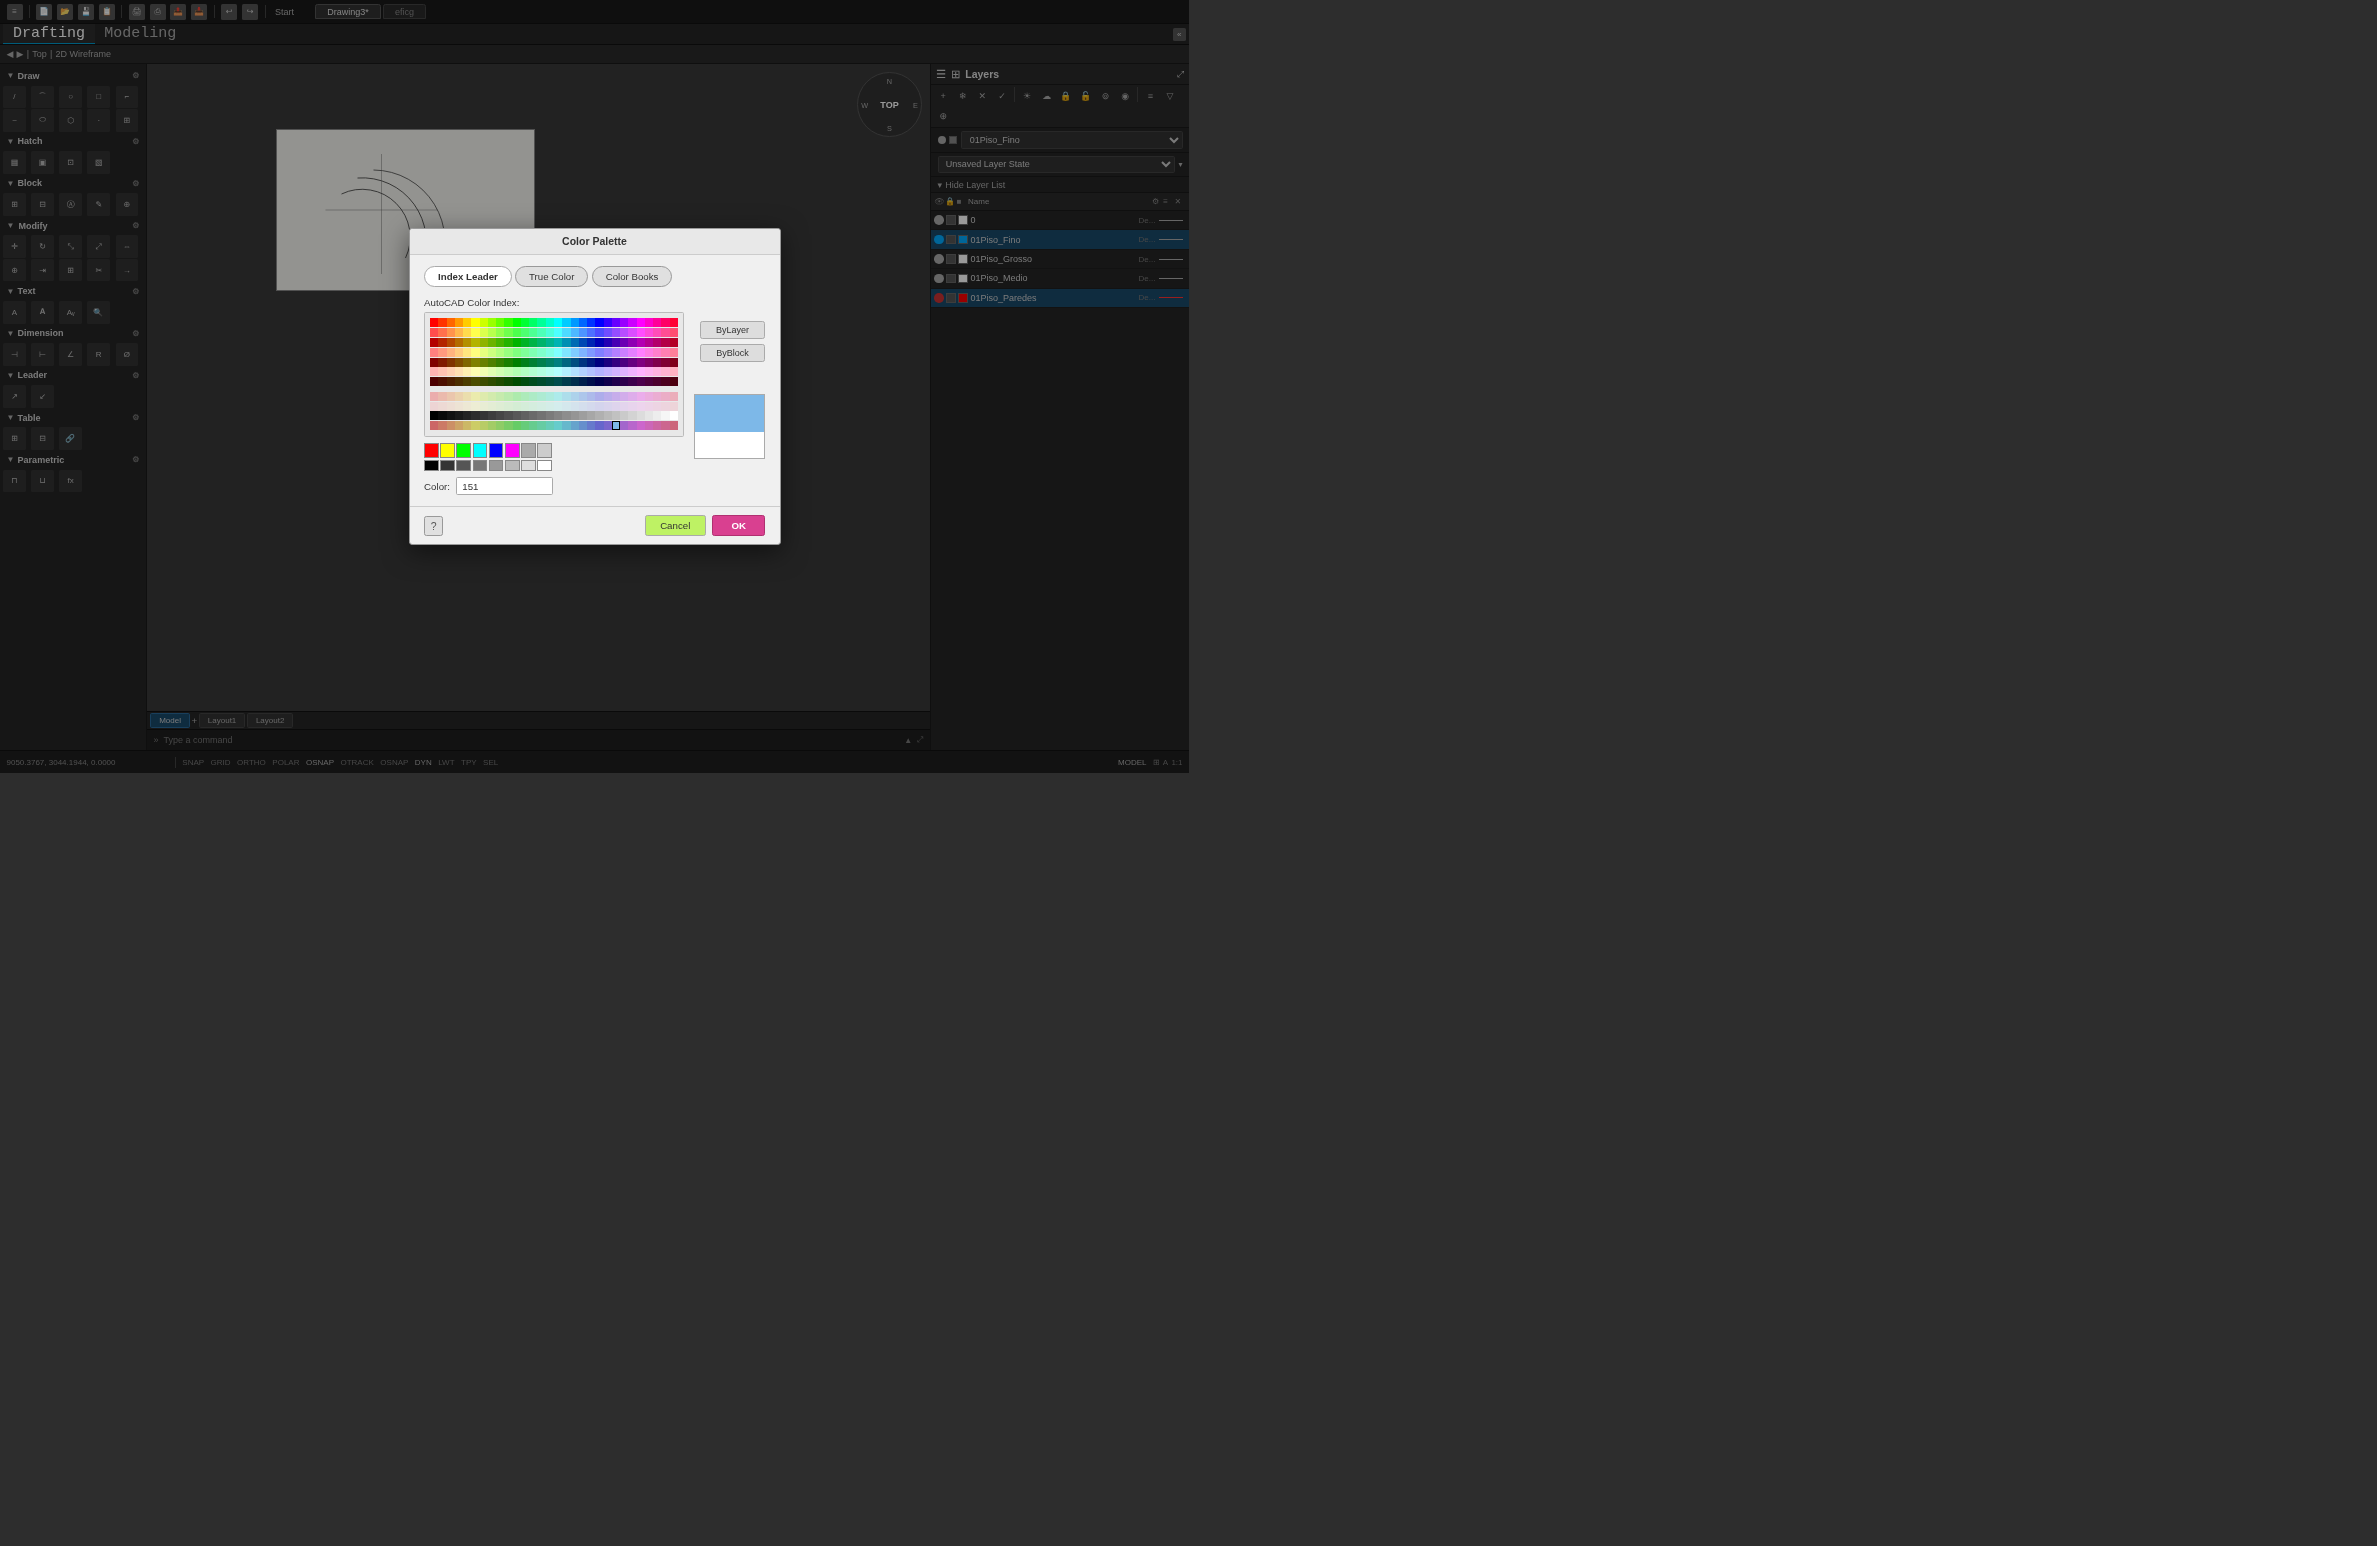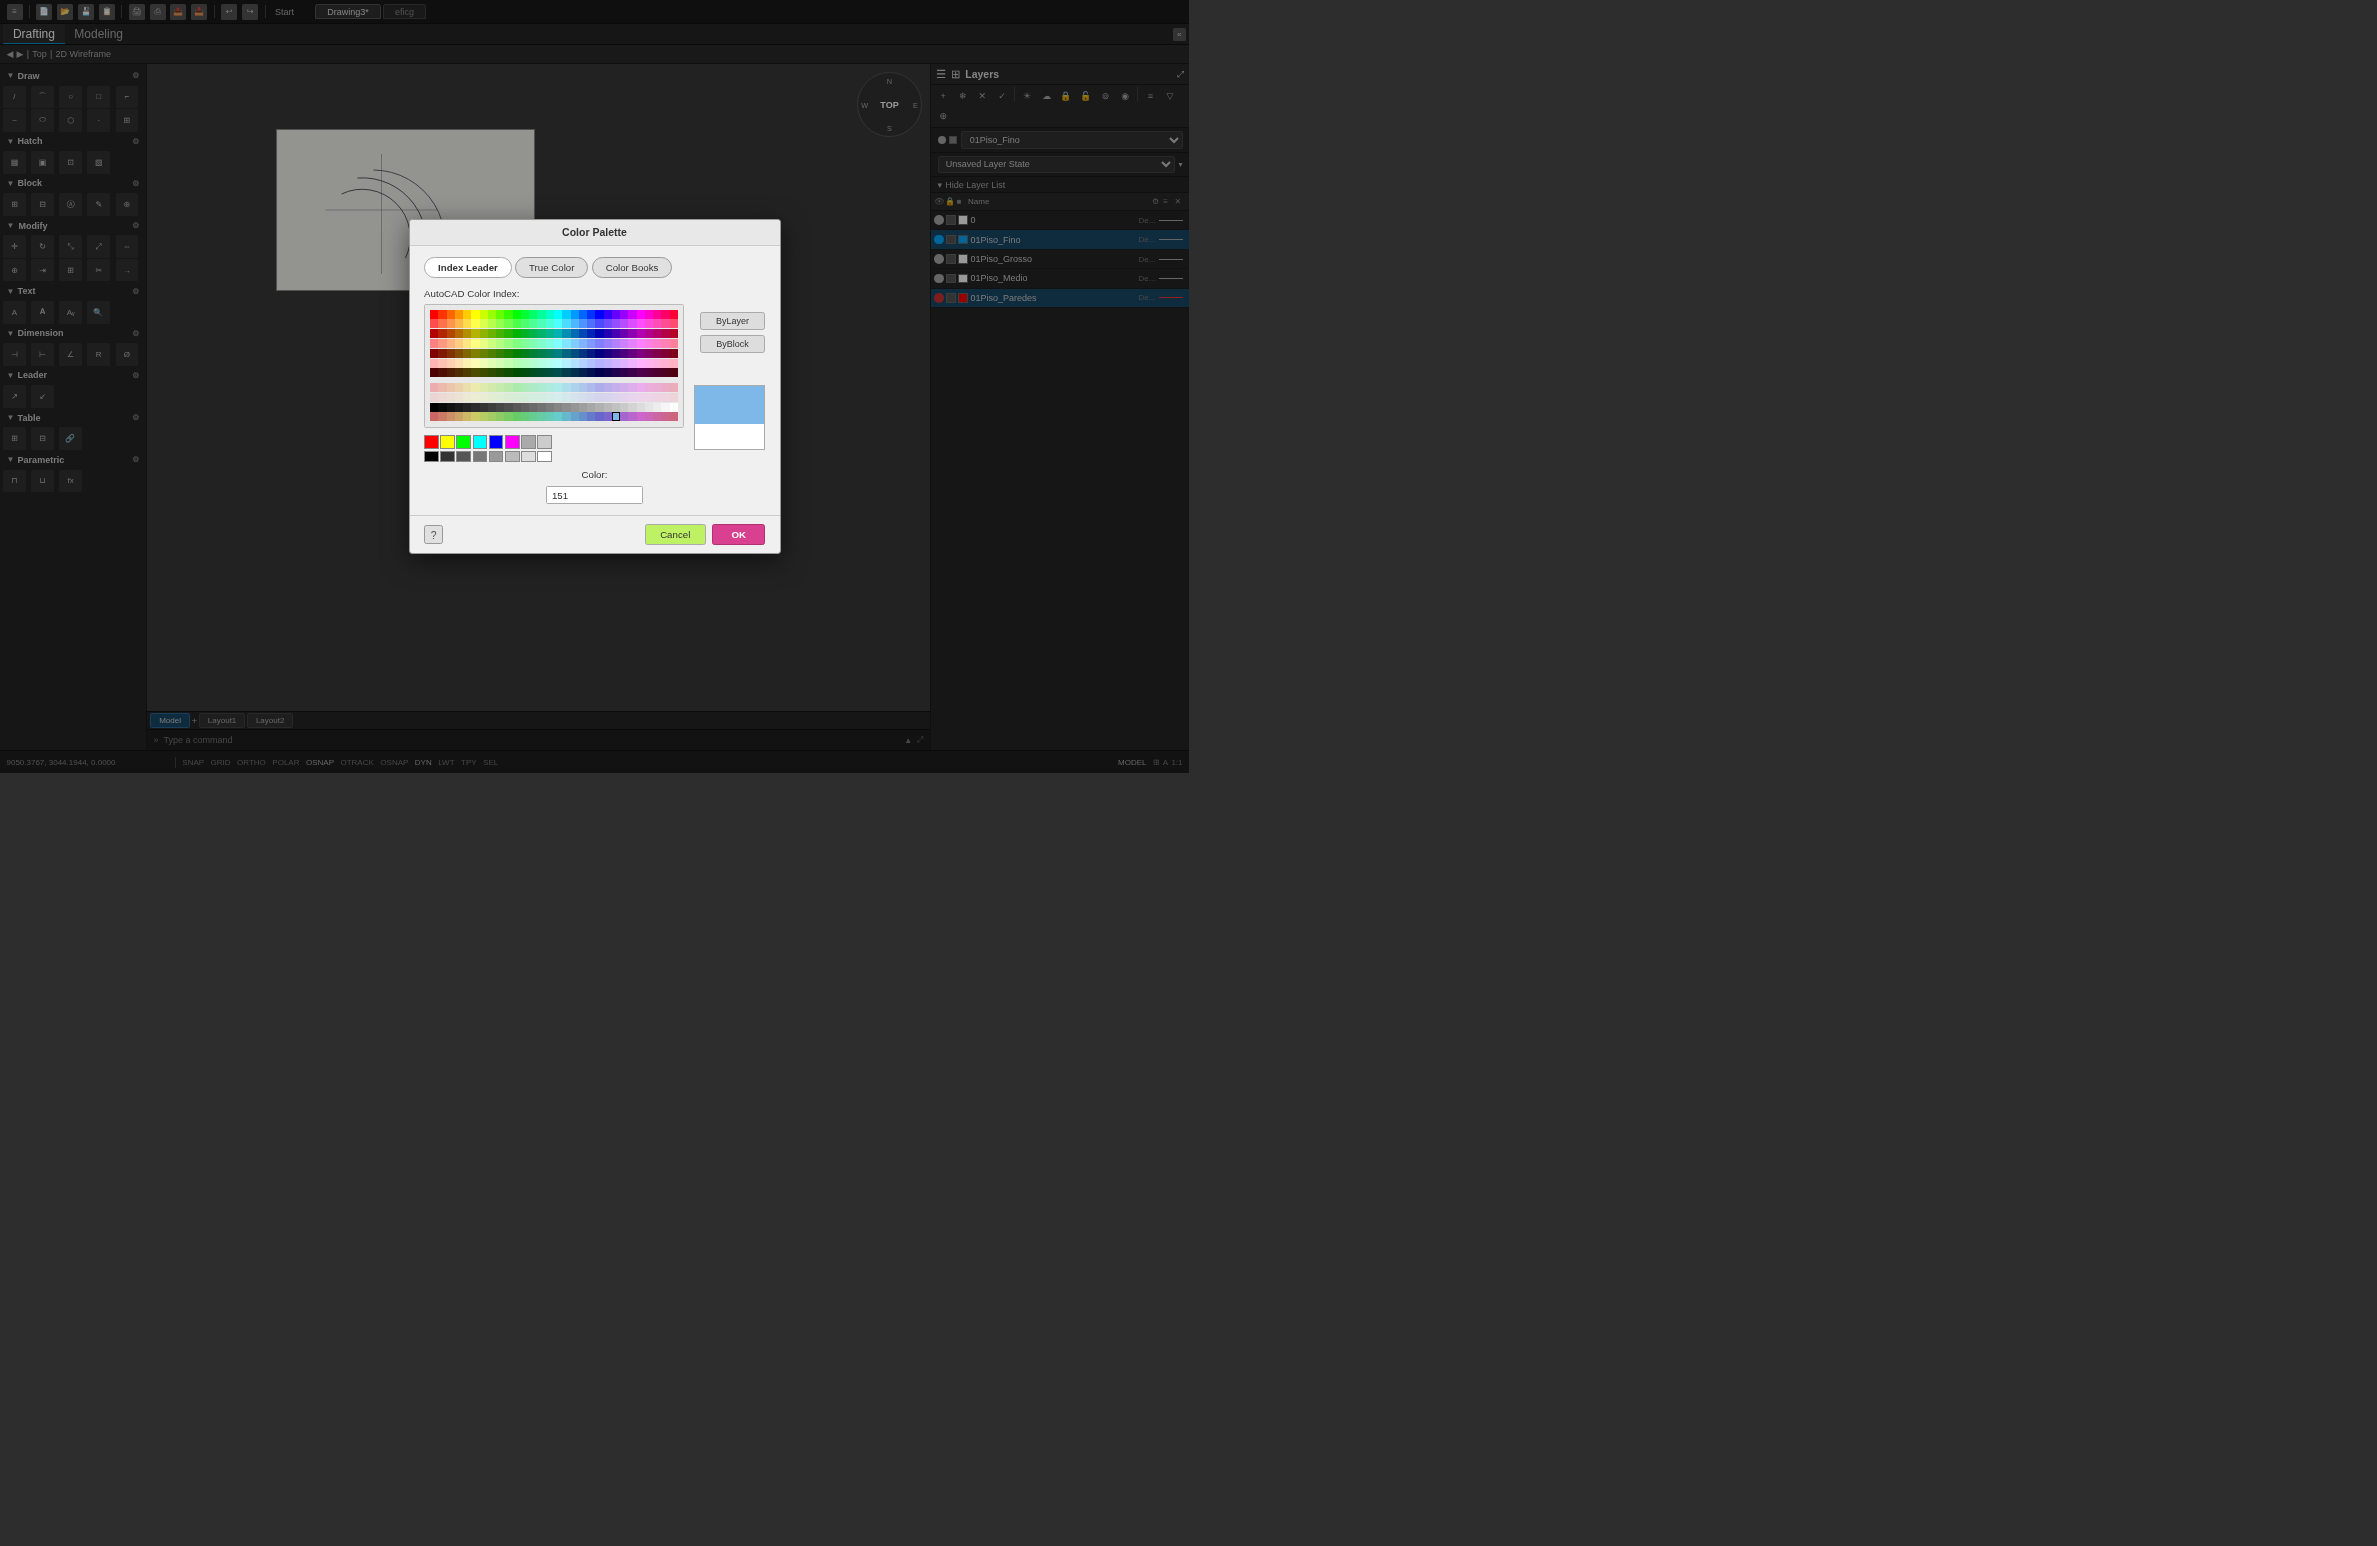--- a/index.html
+++ b/index.html
@@ -46,23 +46,24 @@
       border-bottom: 0.8px solid #111;
       display: flex;
       align-items: stretch;
       padding: 0 3.2px;
     }
     .tab-item {
       padding: 0 9.7px;
       display: flex;
       align-items: center;
       cursor: pointer;
-      font-size: 12px;
+      font-size: 15px;
       color: #aaa;
       border-bottom: 1.6px solid transparent;
+      font-family: Liberation Mono, monospace;
     }
     .tab-item.active {
       color: #fff;
       border-bottom: 1.6px solid #0099cc;
       background: #2d2d2d;
     }
 
     
     .breadcrumb-bar {
       height: 19.4px;
@@ -402,21 +403,20 @@
       cursor: pointer;
       text-align: center;
       color: #333;
     }
 
     .color-input-row {
       display: flex;
       align-items: center;
       gap: 6.5px;
       margin-top: 6.5px;
-      flex-direction: column;
     }
     .color-input-label {
       font-size: 9.7px;
       color: #333;
     }
     .color-input-field {
       width: 97px;
       padding: 2.4px 4.9px;
       border: 0.8px solid #aaa;
       background: #fff;

